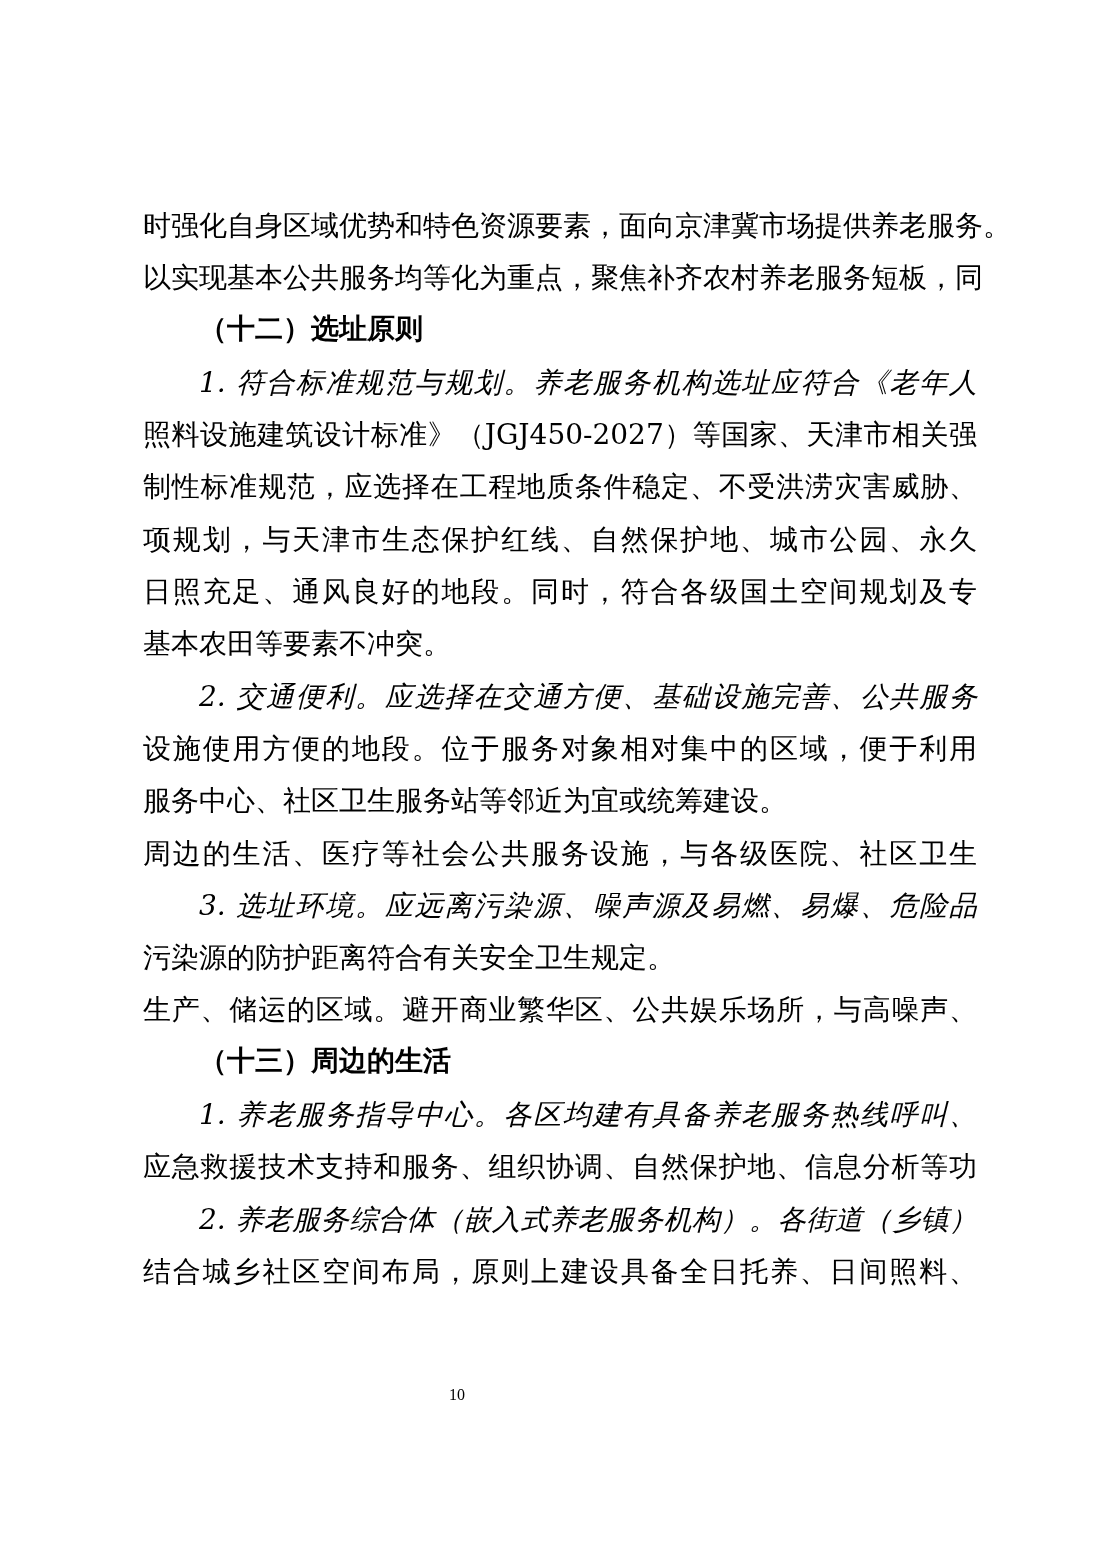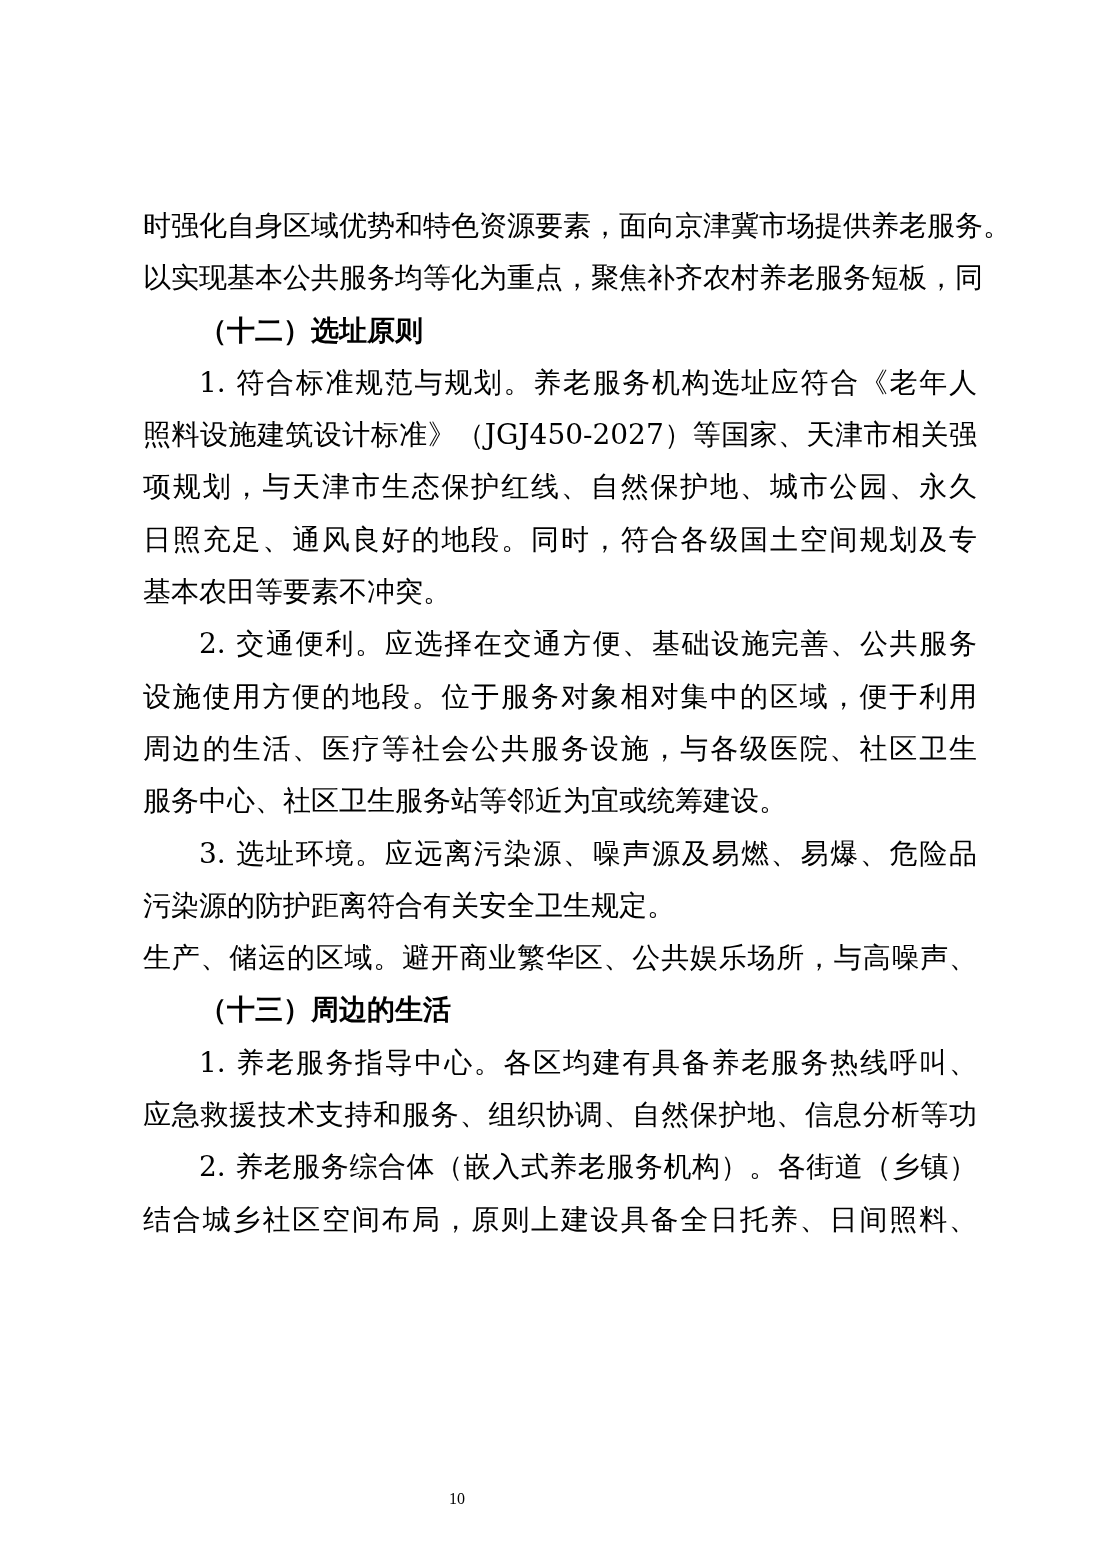--- a/index.html
+++ b/index.html
@@ -28,35 +28,36 @@
       white-space: nowrap;
       text-align: justify;
       text-align-last: justify;
       letter-spacing: 0px;
     }
     .line.last {
       text-align-last: left;
     }
     .line.indent {
       padding-left: 56px;
+      font-style: italic;
     }
     .heading {
       height: 52.3px;
       line-height: 52.3px;
       font-size: 28px;
       font-weight: bold;
-      font-family: Liberation Sans, sans-serif;
+      font-family: Liberation Mono, monospace;
       padding-left: 56px;
       white-space: nowrap;
     }
     .page-number {
       position: absolute;
       left: 0;
       width: 914px;
-      top: 1490px;
+      top: 1386px;
       text-align: center;
       font-size: 16px;
       font-family: "Liberation Serif", "DejaVu Serif", serif;
       color: #000000;
     }
   </style>
 </head>
 <body>
 
 <div class="page">
@@ -64,30 +65,31 @@
   <div>
     <div class="line last">时强化自身区域优势和特色资源要素，面向京津冀市场提供养老服务。</div>
     <div class="line">以实现基本公共服务均等化为重点，聚焦补齐农村养老服务短板，同</div>
   </div>
 
   <div class="heading">（十二）选址原则</div>
 
   <div>
     <div class="line indent">1. 符合标准规范与规划。养老服务机构选址应符合《老年人</div>
     <div class="line">照料设施建筑设计标准》（JGJ450-2027）等国家、天津市相关强</div>
+    <div class="line">制性标准规范，应选择在工程地质条件稳定、不受洪涝灾害威胁、</div>
     <div class="line">项规划，与天津市生态保护红线、自然保护地、城市公园、永久</div>
     <div class="line">日照充足、通风良好的地段。同时，符合各级国土空间规划及专</div>
     <div class="line last">基本农田等要素不冲突。</div>
   </div>
 
   <div>
     <div class="line indent">2. 交通便利。应选择在交通方便、基础设施完善、公共服务</div>
     <div class="line">设施使用方便的地段。位于服务对象相对集中的区域，便于利用</div>
+    <div class="line last">服务中心、社区卫生服务站等邻近为宜或统筹建设。</div>
     <div class="line">周边的生活、医疗等社会公共服务设施，与各级医院、社区卫生</div>
-    <div class="line last">服务中心、社区卫生服务站等邻近为宜或统筹建设。</div>
   </div>
 
   <div>
     <div class="line indent">3. 选址环境。应远离污染源、噪声源及易燃、易爆、危险品</div>
     <div class="line last">污染源的防护距离符合有关安全卫生规定。</div>
     <div class="line">生产、储运的区域。避开商业繁华区、公共娱乐场所，与高噪声、</div>
   </div>
 
   <div class="heading">（十三）周边的生活</div>
 

